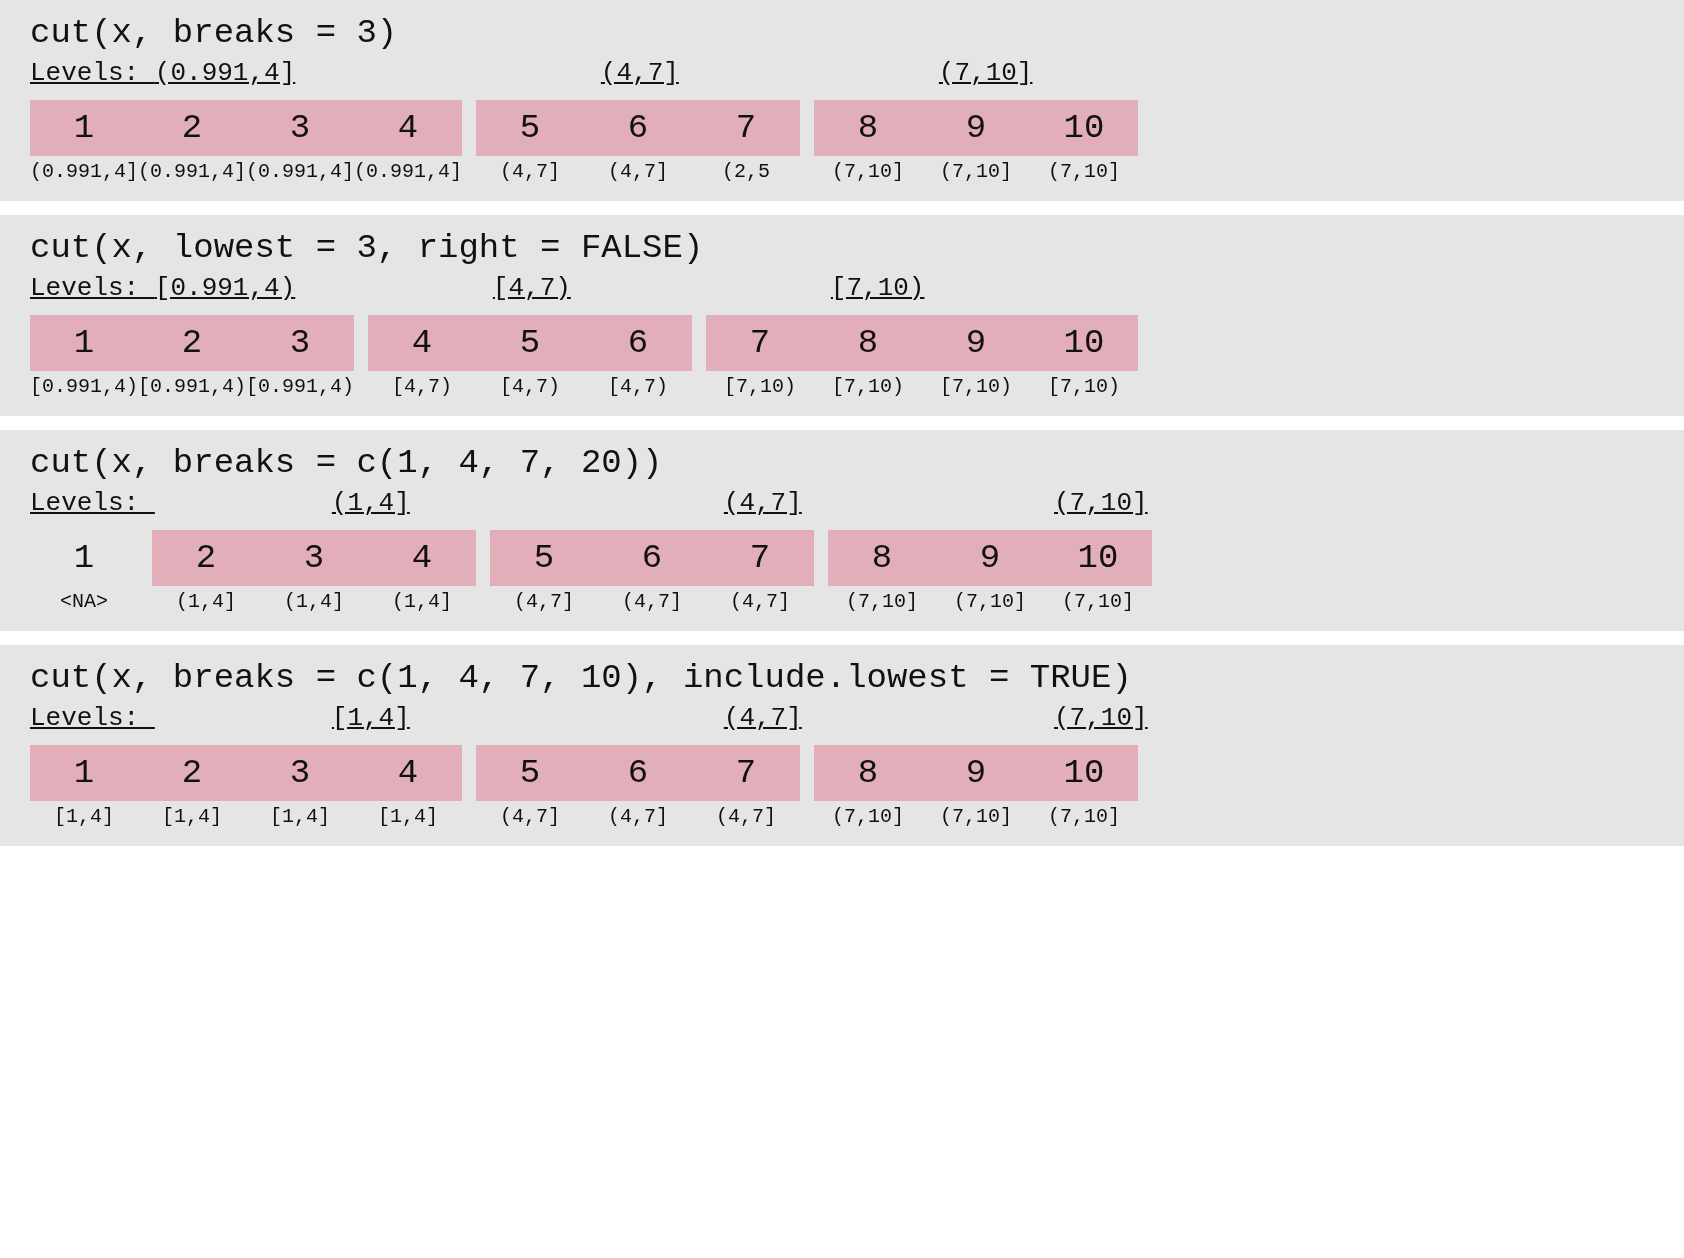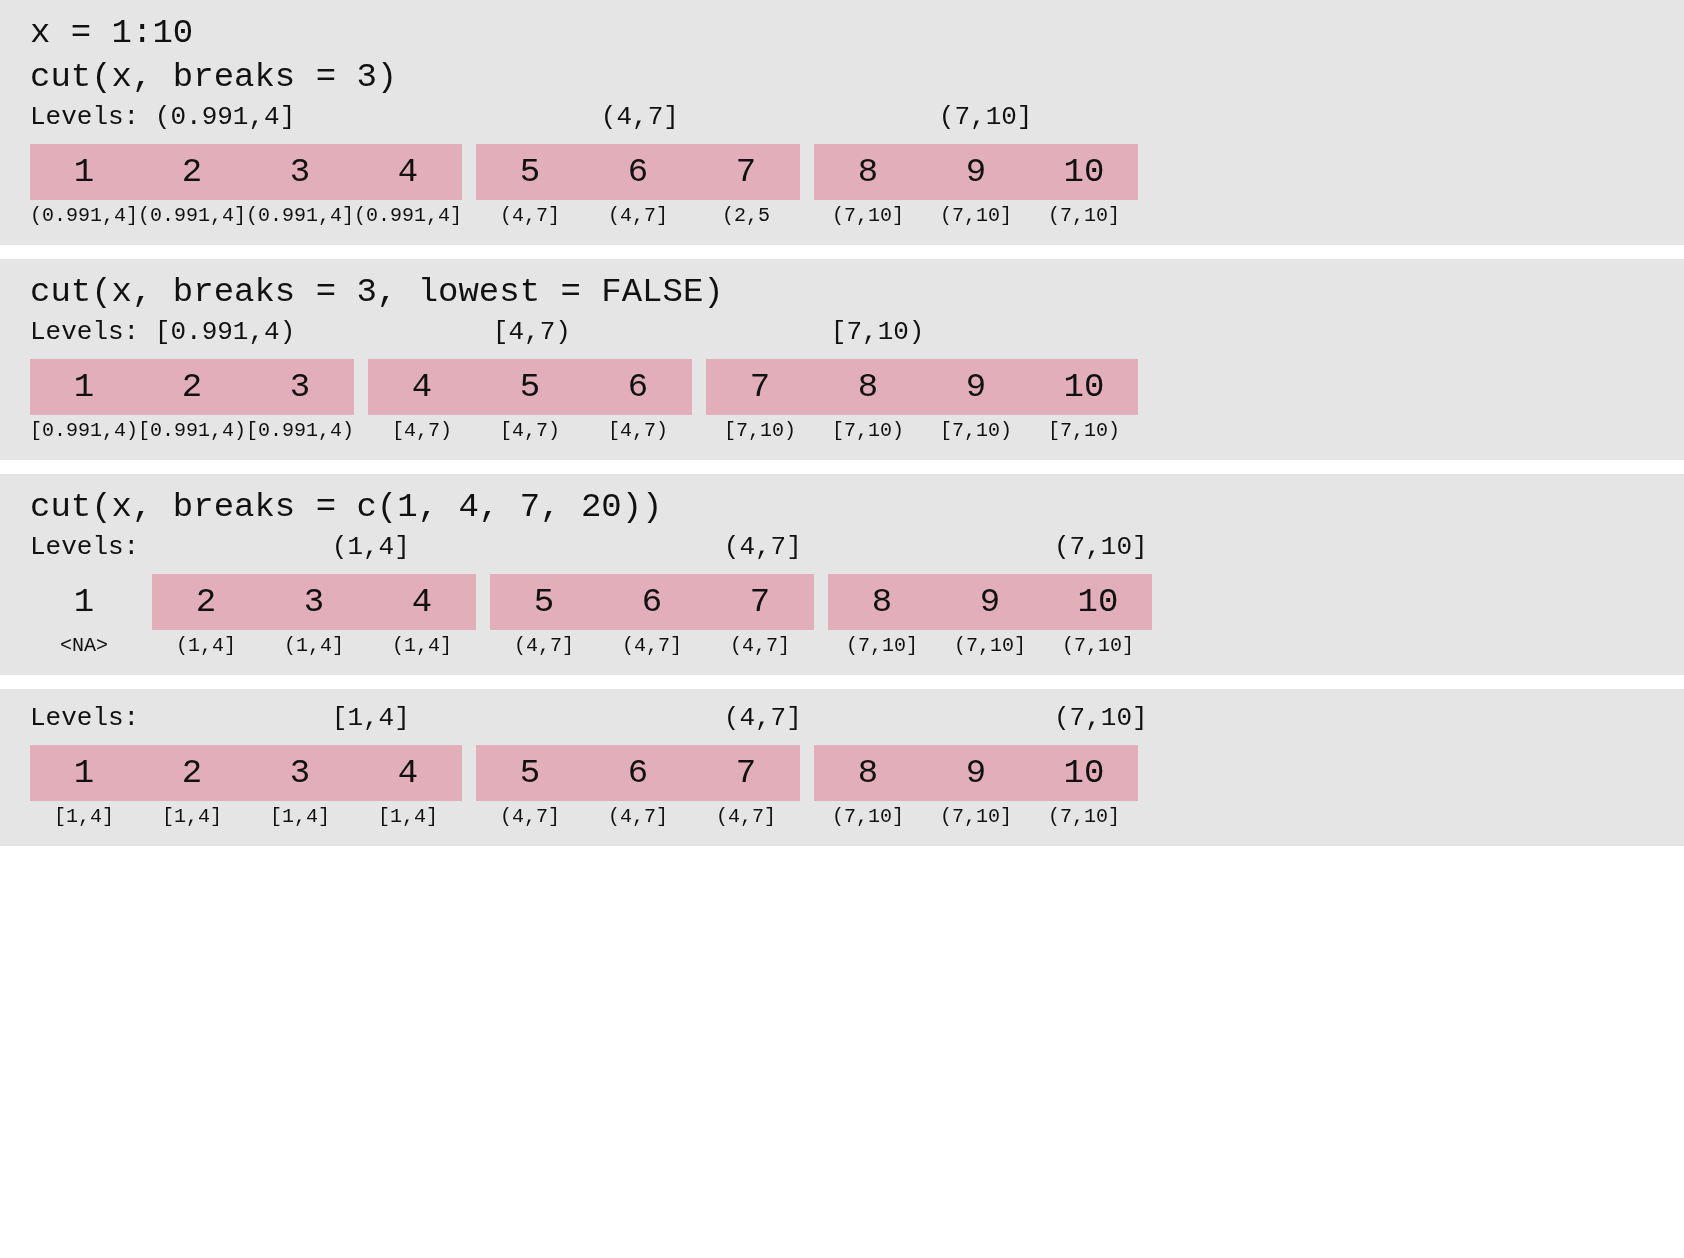--- a/index.html
+++ b/index.html
@@ -20,20 +20,21 @@
     color: #111;
     margin: 0 0 6px 0;
     white-space: pre;
   }
   .levels-row {
     display: flex;
     align-items: baseline;
     font-size: 26px;
     color: #111;
     margin-bottom: 12px;
+    text-decoration: underline;
   }
   .levels-label {
     white-space: pre;
     font-size: 26px;
   }
   .levels-intervals {
     flex: 1;
     display: flex;
   }
   .level-interval {
@@ -70,21 +71,20 @@
     text-align: center;
     font-size: 20px;
     color: #111;
   }
 </style>
 </head>
 <body>
 
 <div id="root">
     <div class="panel">
-      <div class="codeline">x = 1:10</div>
       <div class="codeline">cut(x, breaks = 3)</div>
       <div class="levels-row">
         <span class="levels-label">Levels: </span>
         <div class="levels-intervals">
           <span class="level-interval" style="width: 432px; margin-right: 14px; text-align: left;">(0.991,4]</span>
           <span class="level-interval" style="width: 324px; margin-right: 14px; text-align: left;">(4,7]</span>
           <span class="level-interval" style="width: 324px; margin-right: 14px; text-align: left;">(7,10]</span>
         </div>
       </div>
       <div class="cells-wrap">
@@ -118,21 +118,21 @@
           <div class="sub-cell" style="width: 108px;">(2,5</div>
         </div>
         <div class="sub-group">
           <div class="sub-cell" style="width: 108px;">(7,10]</div>
           <div class="sub-cell" style="width: 108px;">(7,10]</div>
           <div class="sub-cell" style="width: 108px;">(7,10]</div>
         </div>
       </div>
     </div>
     <div class="panel">
-      <div class="codeline">cut(x, breaks = 3, lowest = FALSE)</div>
+      <div class="codeline">cut(x, lowest = 3, right = FALSE)</div>
       <div class="levels-row">
         <span class="levels-label">Levels: </span>
         <div class="levels-intervals">
           <span class="level-interval" style="width: 324px; margin-right: 14px; text-align: left;">[0.991,4)</span>
           <span class="level-interval" style="width: 324px; margin-right: 14px; text-align: left;">[4,7)</span>
           <span class="level-interval" style="width: 432px; margin-right: 14px; text-align: left;">[7,10)</span>
         </div>
       </div>
       <div class="cells-wrap">
         <div class="group">
@@ -216,20 +216,21 @@
           <div class="sub-cell" style="width: 108px;">(4,7]</div>
         </div>
         <div class="sub-group">
           <div class="sub-cell" style="width: 108px;">(7,10]</div>
           <div class="sub-cell" style="width: 108px;">(7,10]</div>
           <div class="sub-cell" style="width: 108px;">(7,10]</div>
         </div>
       </div>
     </div>
     <div class="panel">
+      <div class="codeline">cut(x, breaks = c(1, 4, 7, 10), include.lowest = TRUE)</div>
       <div class="levels-row">
         <span class="levels-label">Levels: </span>
         <div class="levels-intervals">
           <span class="level-interval" style="width: 432px; margin-right: 14px; text-align: center;">[1,4]</span>
           <span class="level-interval" style="width: 324px; margin-right: 14px; text-align: center;">(4,7]</span>
           <span class="level-interval" style="width: 324px; margin-right: 14px; text-align: center;">(7,10]</span>
         </div>
       </div>
       <div class="cells-wrap">
         <div class="group">

